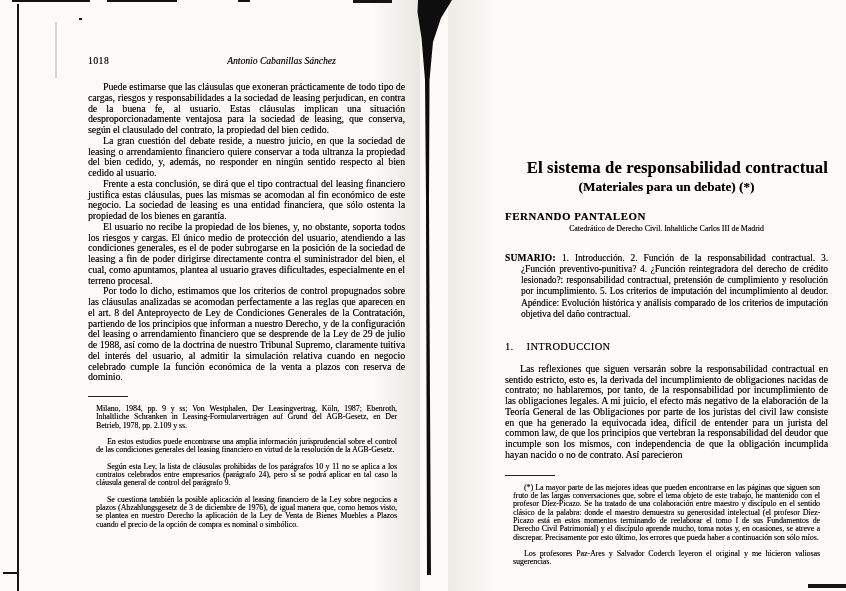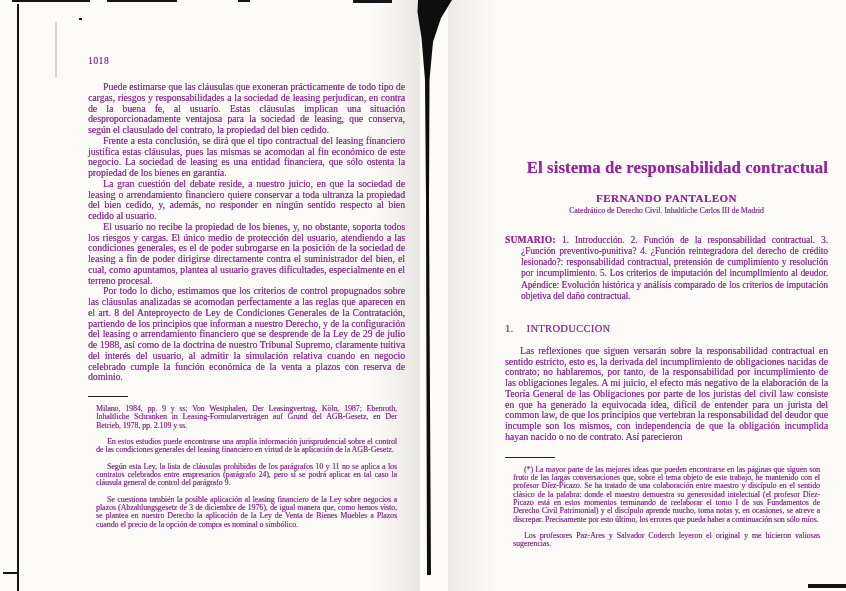--- a/index.html
+++ b/index.html
@@ -1,20 +1,20 @@
 <!DOCTYPE html>
 <html><head>
 <meta charset="utf-8">
 <style>
   html,body{margin:0;padding:0;background:#e8e6e0;}
   #screen{
     position:relative;width:846px;height:591px;overflow:hidden;
     background:#fcfbf7;
     font-family:"Liberation Serif", serif;
-    color:#a21caf;
+    color:#000000;
   }
   
   .ink{ text-shadow:0.2px 0.2px 0.35px rgba(25,25,25,0.55); }
 
   
   .page-col{position:absolute;}
   #left-page{ left:88px; top:55px; width:317px; }
   .running-head{ display:flex; align-items:baseline; font-size:9.6px; }
   .running-head .pnum{ width:70px; letter-spacing:0.5px; }
   .running-head .rtitle{ flex:1; text-align:center; font-style:italic; }
@@ -27,21 +27,21 @@
   .footnotes p{
     margin:8px; font-size:7.9px; line-height:8.35px;
     text-align:justify; text-indent:11px; letter-spacing:-0.05px;
   }
   .footnotes p.cont{ text-indent:0; }
 
   
   #right-page{ left:505px; top:158px; width:323px; }
   .art-title{ font-size:16.5px; font-weight:bold; text-align:right; margin:0; line-height:19px; letter-spacing:0.2px;}
   .art-subtitle{ font-size:13.2px; text-align:center; margin:2px 0 0 0; line-height:16px; }
-  .art-author{ font-size:10.8px; font-weight:bold; text-align:center; margin:15px 0 0 0; letter-spacing:0.6px; }
+  .art-author{ font-size:10.8px; font-weight:bold; margin:15px 0 0 0; letter-spacing:0.6px; }
   .art-affil{ font-size:7.8px; text-align:center; margin:2px 0 0 0; }
   .sumario{
     margin:20px 0 0 0; font-size:9.4px; line-height:11.15px;
     text-align:justify; padding-left:16px; text-indent:-16px; letter-spacing:-0.05px;
   }
   .sumario b{ letter-spacing:0.3px; }
   .section-head{ display:flex; gap:13px; margin-top:21px; font-size:10.4px; letter-spacing:0.4px; }
   #right-page .body-text{ margin-top:12px; }
   #right-page .fn-rule{ width:50px; margin-top:14px; }
 
@@ -78,39 +78,41 @@
   <div class="artifact" id="bottom-right-bar"></div>
   <div id="shade-left"></div>
   <div id="shade-right"></div>
   <svg id="spine" viewBox="0 0 60 591" aria-hidden="true">
     <path fill="#0e0e0e" d="M18,0 L52,0 L41,18 L33,42 L29.5,80 L29,200 L30,400 L31,575 L27,575 L26.5,400 L26,200 L25,80 L21.5,38 L17.5,12 Z"></path>
   </svg>
 
   <div class="page-col ink" id="left-page">
     <div class="running-head">
       <span class="pnum">1018</span>
+      <span class="rtitle">Antonio Cabanillas Sánchez</span>
     </div>
     <div class="body-text">
       <p>Puede estimarse que las cláusulas que exoneran prácticamente de todo tipo de cargas, riesgos y responsabilidades a la sociedad de leasing perjudican, en contra de la buena fe, al usuario. Estas cláusulas implican una situación desproporcionadamente ventajosa para la sociedad de leasing, que conserva, según el clausulado del contrato, la propiedad del bien cedido.</p>
+      <p>La gran cuestión del debate reside, a nuestro juicio, en que la sociedad de leasing o arrendamiento financiero quiere conservar a toda ultranza la propiedad del bien cedido, y, además, no responder en ningún sentido respecto al bien cedido al usuario.</p>
       <p>Frente a esta conclusión, se dirá que el tipo contractual del leasing financiero justifica estas cláusulas, pues las mismas se acomodan al fin económico de este negocio. La sociedad de leasing es una entidad financiera, que sólo ostenta la propiedad de los bienes en garantía.</p>
-      <p>La gran cuestión del debate reside, a nuestro juicio, en que la sociedad de leasing o arrendamiento financiero quiere conservar a toda ultranza la propiedad del bien cedido, y, además, no responder en ningún sentido respecto al bien cedido al usuario.</p>
       <p>El usuario no recibe la propiedad de los bienes, y, no obstante, soporta todos los riesgos y cargas. El único medio de protección del usuario, atendiendo a las condiciones generales, es el de poder subrogarse en la posición de la sociedad de leasing a fin de poder dirigirse directamente contra el suministrador del bien, el cual, como apuntamos, plantea al usuario graves dificultades, especialmente en el terreno procesal.</p>
       <p>Por todo lo dicho, estimamos que los criterios de control propugnados sobre las cláusulas analizadas se acomodan perfectamente a las reglas que aparecen en el art. 8 del Anteproyecto de Ley de Condiciones Generales de la Contratación, partiendo de los principios que informan a nuestro Derecho, y de la configuración del leasing o arrendamiento financiero que se desprende de la Ley de 29 de julio de 1988, así como de la doctrina de nuestro Tribunal Supremo, claramente tuitiva del interés del usuario, al admitir la simulación relativa cuando en negocio celebrado cumple la función económica de la venta a plazos con reserva de dominio.</p>
     </div>
     <hr class="fn-rule">
     <div class="footnotes">
       <p class="cont">Milano, 1984, pp. 9 y ss; Von Westphalen, Der Leasingvertrag, Köln, 1987; Ebenroth, Inhaltliche Schranken in Leasing-Formularverträgen auf Grund del AGB-Gesetz, en Der Betrieb, 1978, pp. 2.109 y ss.</p>
-      <p>En estos estudios puede encontrarse una amplia información jurisprudencial sobre el control de las condiciones generales del leasing financiero en virtud de la aplicación de la AGB-Gesetz.</p>
+      <p>En estos estudios puede encontrarse una amplia información jurisprudencial sobre el control de las condiciones generales del leasing financiero en virtud de la resolución de la AGB-Gesetz.</p>
       <p>Según esta Ley, la lista de cláusulas prohibidas de los parágrafos 10 y 11 no se aplica a los contratos celebrados entre empresarios (parágrafo 24), pero sí se podrá aplicar en tal caso la cláusula general de control del parágrafo 9.</p>
       <p>Se cuestiona también la posible aplicación al leasing financiero de la Ley sobre negocios a plazos (Abzahlungsgesetz de 3 de diciembre de 1976), de igual manera que, como hemos visto, se plantea en nuestro Derecho la aplicación de la Ley de Venta de Bienes Muebles a Plazos cuando el precio de la opción de compra es nominal o simbólico.</p>
     </div>
   </div>
 
   <div class="page-col ink" id="right-page">
     <h1 class="art-title">El sistema de responsabilidad contractual</h1>
+    <h2 class="art-subtitle">(Materiales para un debate) (*)</h2>
     <p class="art-author">FERNANDO PANTALEON</p>
     <p class="art-affil">Catedrático de Derecho Civil. Inhaltliche Carlos III de Madrid</p>
     <p class="sumario"><b>SUMARIO:</b> <span>1. Introducción. 2. Función de la responsabilidad contractual. 3. ¿Función preventivo-punitiva? 4. ¿Función reintegradora del derecho de crédito lesionado?: responsabilidad contractual, pretensión de cumplimiento y resolución por incumplimiento. 5. Los criterios de imputación del incumplimiento al deudor. Apéndice: Evolución histórica y análisis comparado de los criterios de imputación objetiva del daño contractual.</span></p>
     <div class="section-head">
       <span>1.</span>
       <span>INTRODUCCION</span>
     </div>
     <div class="body-text">
       <p>Las reflexiones que siguen versarán sobre la responsabilidad contractual en sentido estricto, esto es, la derivada del incumplimiento de obligaciones nacidas de contrato; no hablaremos, por tanto, de la responsabilidad por incumplimiento de las obligaciones legales. A mi juicio, el efecto más negativo de la elaboración de la Teoría General de las Obligaciones por parte de los juristas del civil law consiste en que ha generado la equivocada idea, difícil de entender para un jurista del common law, de que los principios que vertebran la responsabilidad del deudor que incumple son los mismos, con independencia de que la obligación incumplida hayan nacido o no de contrato. Así parecieron</p>
     </div>

